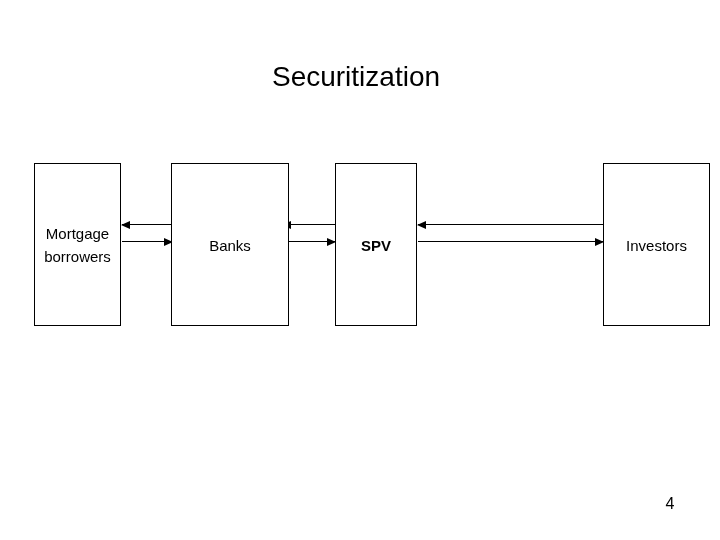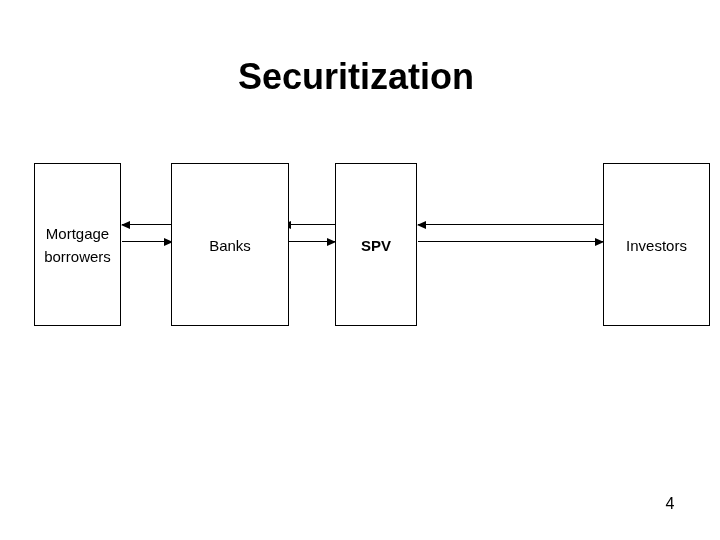--- a/index.html
+++ b/index.html
@@ -24,23 +24,23 @@
     background: #ffffff;
   }
 
   
   #slide-title {
     position: absolute;
     left: 0;
     top: 60px;
     width: 712px;
     text-align: center;
-    font-size: 36px;
+    font-size: 28px;
     line-height: 34px;
-    font-weight: 700;
+    font-weight: 400;
     letter-spacing: 0px;
     color: #000000;
     white-space: nowrap;
   }
 
   
   #diagram {
     position: absolute;
     left: 0;
     top: 0;

